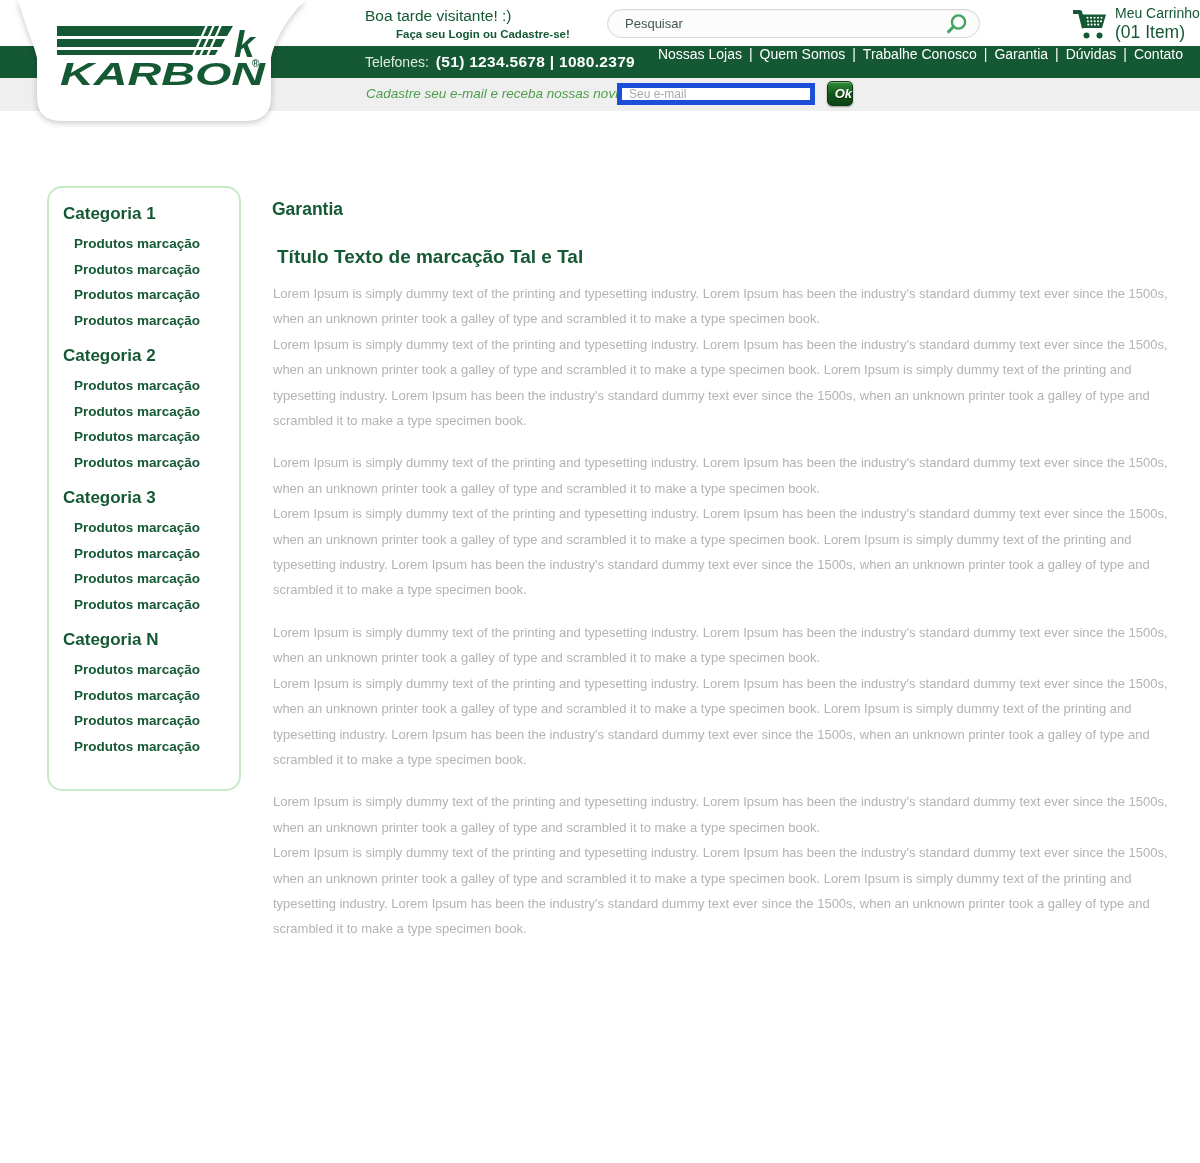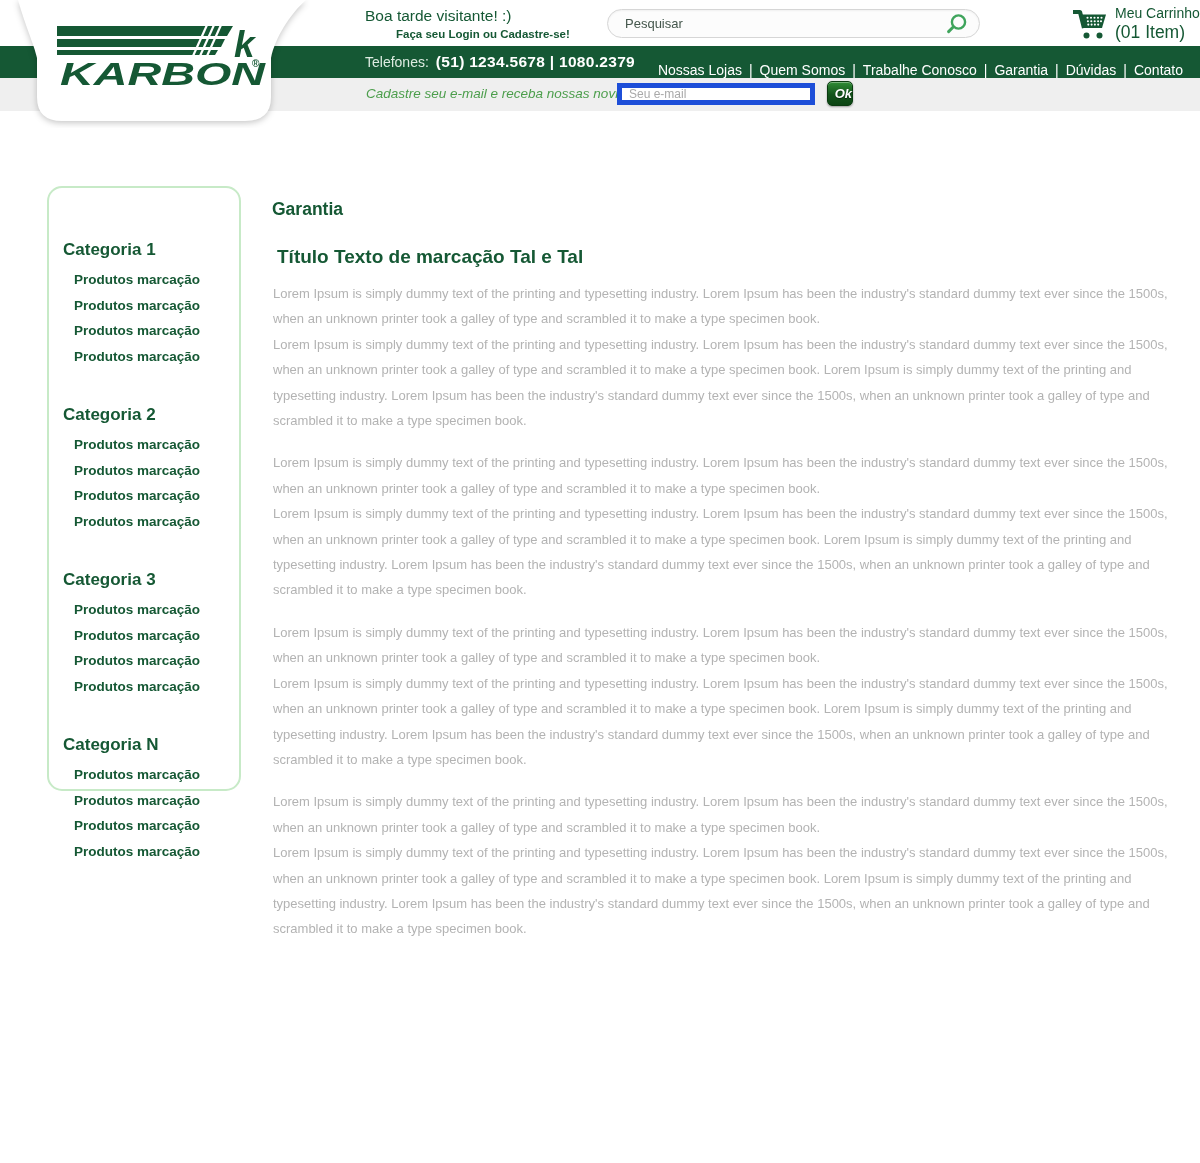--- a/index.html
+++ b/index.html
@@ -26,21 +26,21 @@
   .cart { position: absolute; left: 1072px; top: 5px; display: flex; gap: 7px; cursor: pointer; }
   .cart-icon { margin-top: 3px; }
   .cart-text { color: #155834; }
   .cart-label { font-size: 14px; }
   .cart-count { font-size: 17.5px; margin-top: 1px; }
 
   .greenbar { position: absolute; left: 0; top: 46px; width: 1200px; height: 32px; background: #155834; }
   .phones { position: absolute; left: 365px; top: 0; height: 32px; display: flex; align-items: center; gap: 7px; }
   .phones-label { color: #ddebe1; font-size: 14px; }
   .phones-numbers { color: #ffffff; font-size: 15.5px; font-weight: bold; letter-spacing: 0.3px; }
-  .nav { position: absolute; right: 10px; top: 0; height: 32px; display: flex; align-items: flex-end; }
+  .nav { position: absolute; right: 10px; top: 0; height: 32px; display: flex; align-items: flex-start; }
   .nav a { color: #ffffff; font-size: 14px; text-decoration: none; padding: 0 7px; cursor: pointer; }
   .nav .sep { color: #ffffff; font-size: 14px; }
 
   .graybar { position: absolute; left: 0; top: 78px; width: 1200px; height: 33px; background: #efefef; }
   .news-label { position: absolute; left: 366px; top: 8px; font-size: 13.5px; font-style: italic; color: #4c9e4c; }
   .news-input { position: absolute; left: 617px; top: 5px; width: 198px; height: 22px;
     border: 5px solid #1d4ed8; background: #fff; padding-left: 7px; font-size: 12px;
     color: #666; font-family: "Liberation Sans", sans-serif; outline: none; }
   .news-input::placeholder { color: #a9a9a9; opacity: 1; }
   .ok-btn { position: absolute; left: 827px; top: 3px; width: 26px; height: 25px;
@@ -52,21 +52,21 @@
     cursor: pointer; text-align: right; }
 
   .logo-plate { position: absolute; left: 10px; top: 0; }
   .logo { position: absolute; left: 57px; top: 26px; cursor: pointer; }
   .logo text { font-family: "Liberation Sans", sans-serif; }
 
   
   .sidebar { position: absolute; left: 47px; top: 186px; width: 194px; height: 605px;
     border: 2px solid #c7eac7; border-radius: 15px; background: #fff;
     padding: 16px 8px 8px 14px; }
-  .cat-group { margin-bottom: 13px; margin-top: 36px; }
+  .cat-group { margin-bottom: 13px; }
   .cat-title { font-size: 17px; font-weight: bold; color: #155834; margin-bottom: 7px; }
   .cat-items { list-style: none; padding-left: 11px; }
   .cat-items li { font-size: 13.5px; font-weight: bold; color: #155834; line-height: 25.5px; cursor: pointer; }
 
   
   .page-title { position: absolute; left: 272px; top: 199px; font-size: 17.5px; font-weight: bold; color: #155834; }
   .content-heading { position: absolute; left: 277px; top: 246px; font-size: 19px; font-weight: bold; color: #155834; }
   .paragraphs { position: absolute; left: 273px; top: 281px; width: 905px; }
   .text-block { margin-bottom: 17px; }
   .text-block p { font-size: 13px; line-height: 25.4px; color: #b3b3b3; }

